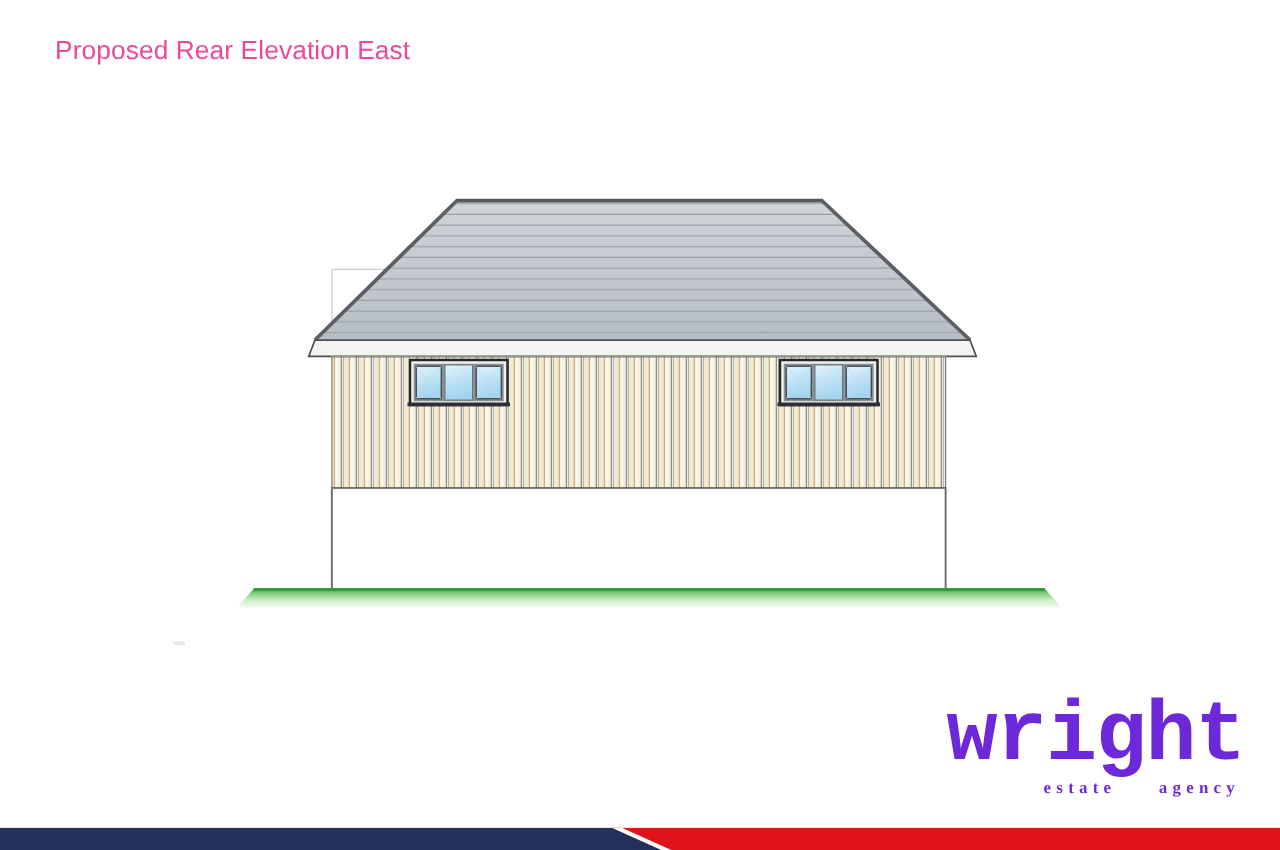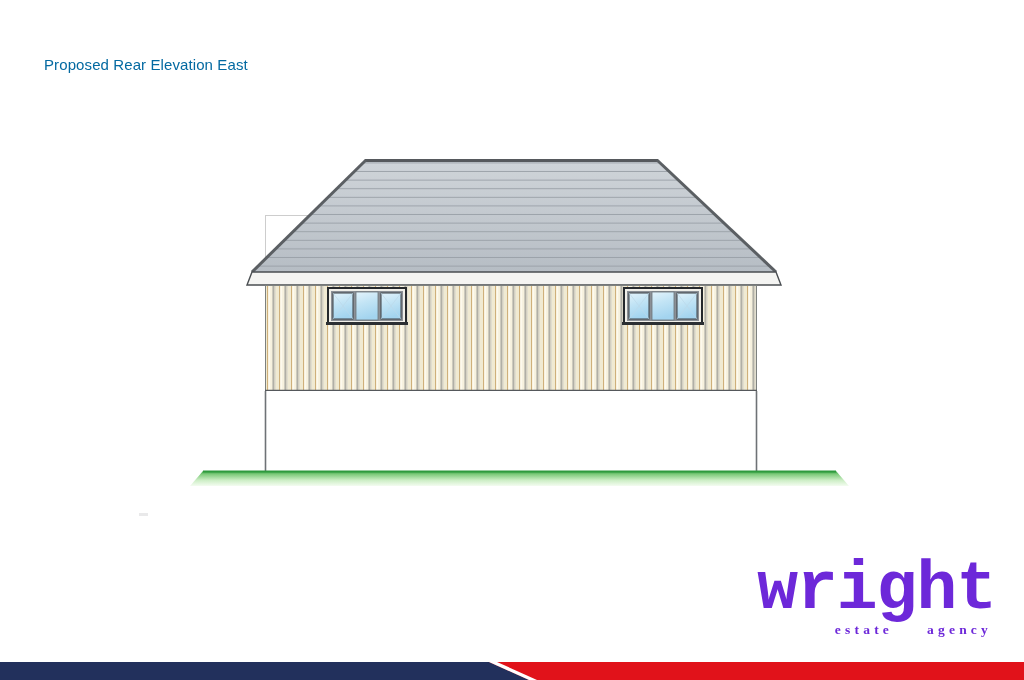--- a/index.html
+++ b/index.html
@@ -13,26 +13,25 @@
     position: relative;
     overflow: hidden;
     font-family: "Liberation Sans", sans-serif;
   }
 
   
   #page-title {
     position: absolute;
     left: 44px;
     top: 29px;
-    font-size: 15px;
+    font-size: 21px;
     font-weight: 400;
-    color: #0369a1;
+    color: #ec4899;
     letter-spacing: 0.1px;
     white-space: nowrap;
-    margin-top: 27px;
   }
 
   
   #elevation-drawing {
     position: absolute;
     left: 0;
     top: 0;
     width: 1024px;
     height: 600px;
   }

